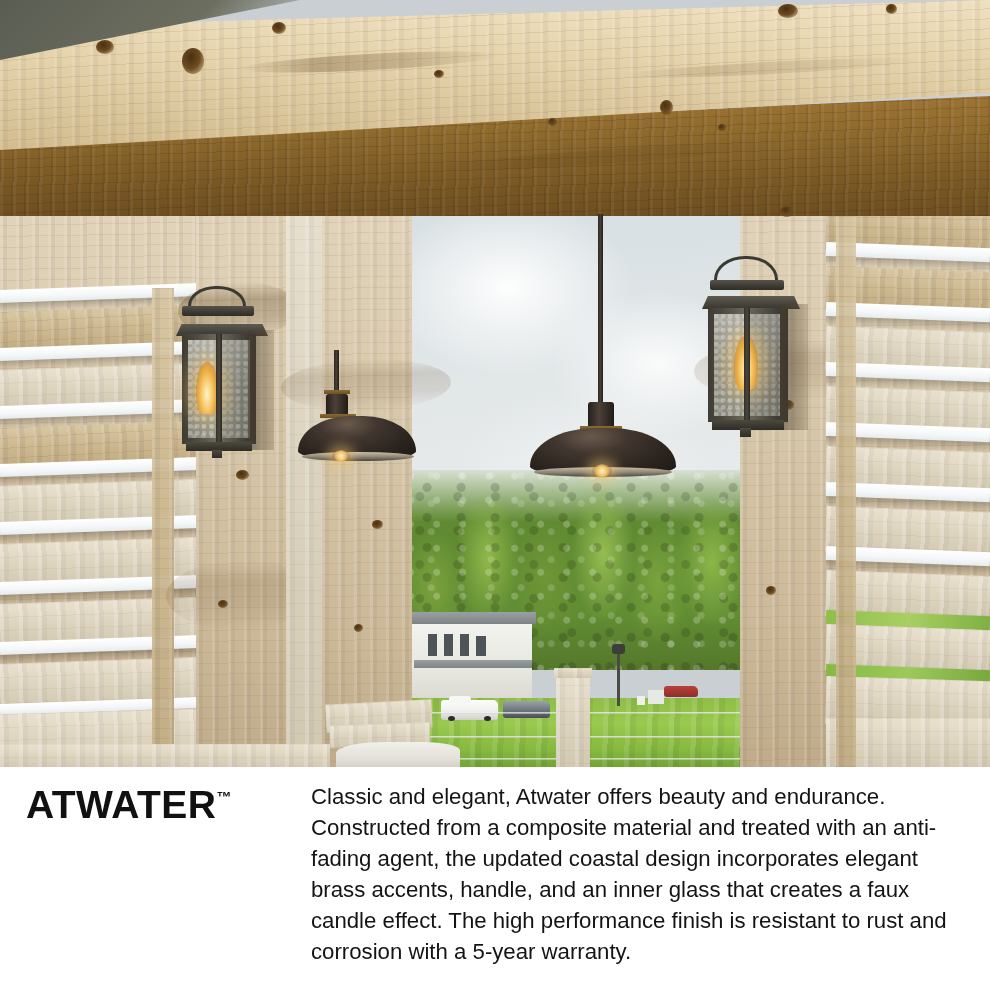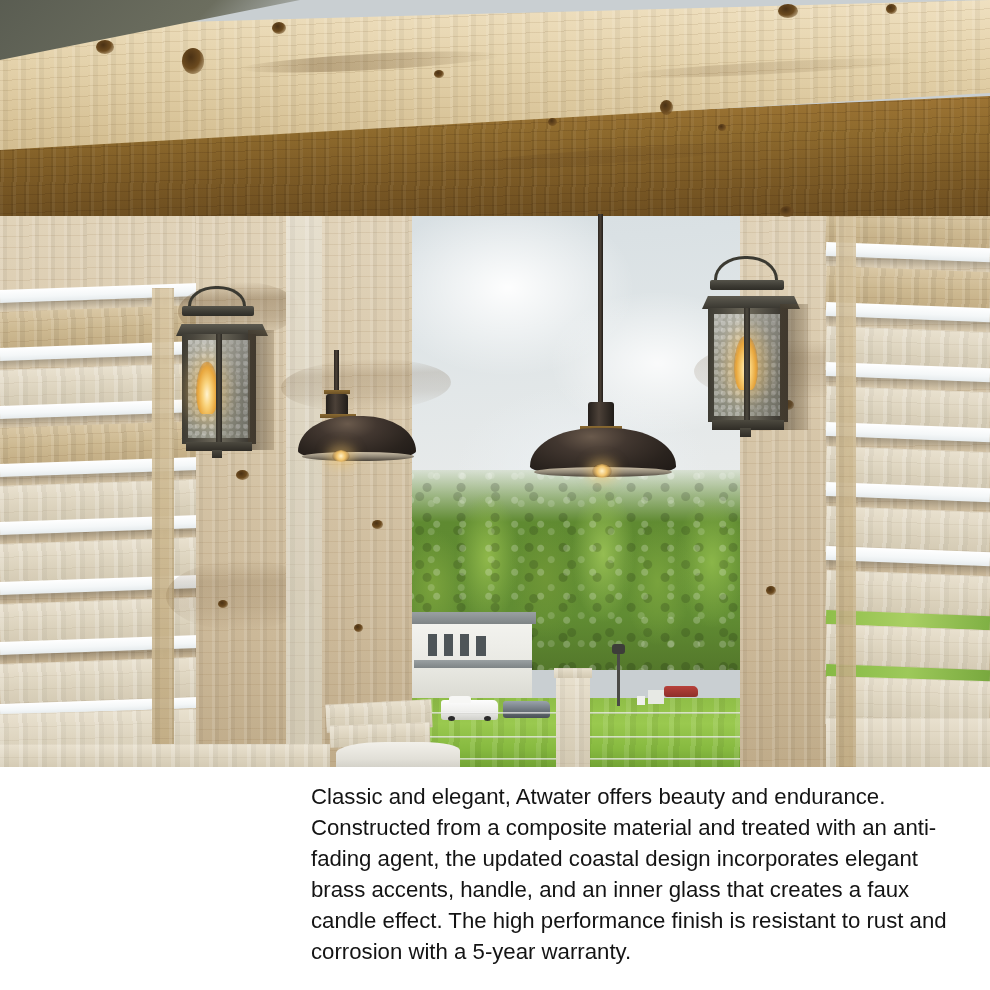--- a/index.html
+++ b/index.html
@@ -465,16 +465,19 @@
     <div class="wood wood-pale fg-block" style="left:330px; top:724px; width:100px; height:22px; transform:rotate(-2deg);"></div>
     <div class="fg-block" style="left:336px; top:742px; width:124px; height:28px; background:linear-gradient(180deg,#f2f0ea 0%,#e2e0d8 60%,#cfcdc4 100%); border-radius:40% 30% 6% 6%;"></div>
     <div class="wood wood-pale fg-block" style="left:556px; top:672px; width:34px; height:98px;"></div>
     <div class="wood wood-pale fg-block" style="left:554px; top:668px; width:38px; height:10px;"></div>
 
     <div class="wood wood-pale" style="left:0; top:744px; width:330px; height:26px;"></div>
 
   </div>
 
   <div id="info">
+    <div id="brand">
+      <span>ATWATER</span><span id="brand-tm">™</span>
+    </div>
     <p id="desc">Classic and elegant, Atwater offers beauty and endurance. Constructed from a composite material and treated with an anti-fading agent, the updated coastal design incorporates elegant brass accents, handle, and an inner glass that creates a faux candle effect. The high performance finish is resistant to rust and corrosion with a 5-year warranty.</p>
   </div>
 
 </div>
 
 </body></html>

